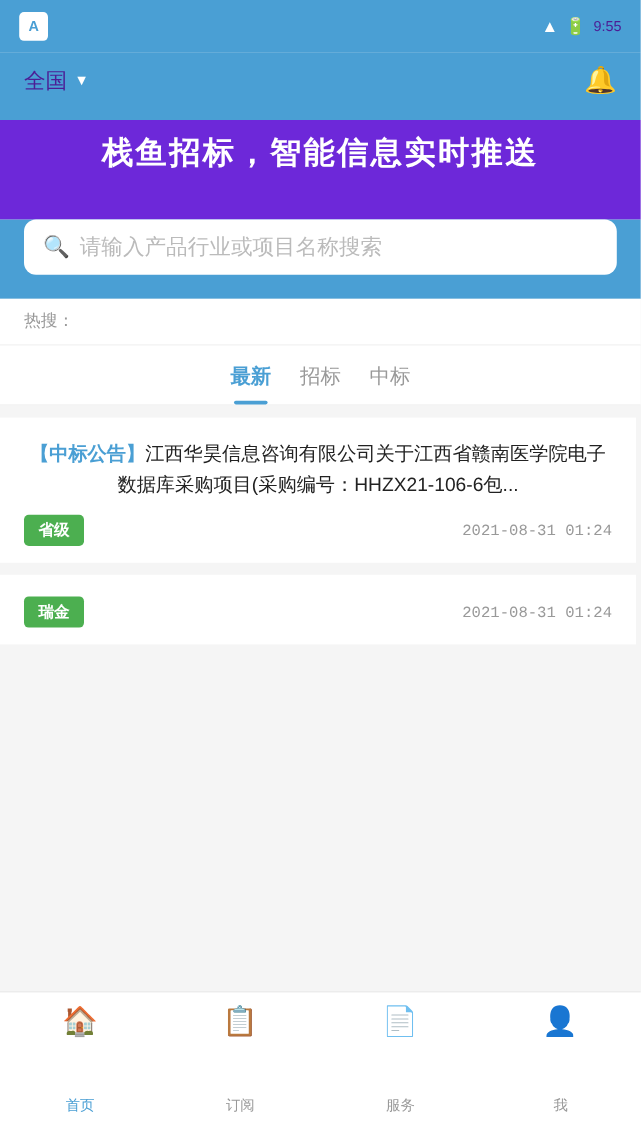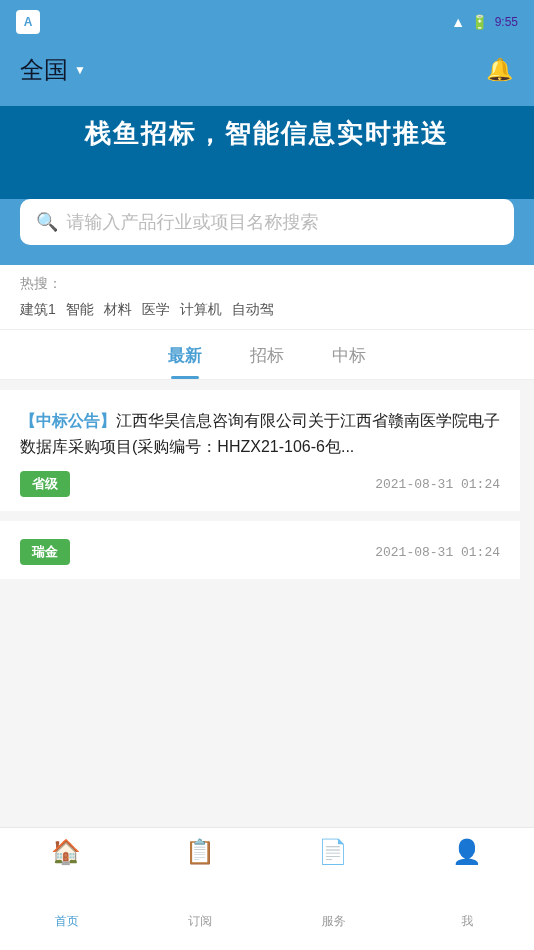--- a/index.html
+++ b/index.html
@@ -60,38 +60,38 @@
       align-items: center;
       justify-content: space-between;
     }
     .header-left {
       display: flex;
       align-items: center;
       gap: 6px;
       cursor: pointer;
     }
     .header-region {
-      color: #0f172a;
-      font-size: 24px;
+      color: #4c1d95;
+      font-size: 18px;
       font-weight: 500;
     }
     .header-chevron {
       color: #fff;
       font-size: 12px;
     }
     .header-bell {
       color: #fff;
       font-size: 22px;
     }
 
     
     .hero {
-      background: #0369a1;
+      background: #6d28d9;
       text-align: center;
-      padding: 10px 20px 40px 20px;
+      padding: 10px 20px 30px 20px;
     }
     .hero-title {
       color: #fff;
       font-size: 26px;
       font-weight: 700;
       letter-spacing: 2px;
       margin-bottom: 8px;
     }
     .hero-subtitle {
       color: rgba(255,255,255,0.9);
@@ -128,26 +128,25 @@
     }
     .search-input::placeholder {
       color: #bbb;
     }
 
     
     .hot-search {
       background: #fff;
       padding: 10px 20px;
       display: flex;
-      align-items: flex-start;
+      align-items: flex-end;
       gap: 8px;
       font-size: 14px;
       color: #666;
       border-bottom: 1px solid #eee;
-      flex-direction: column;
     }
     .hot-label {
       color: #999;
       white-space: nowrap;
       font-size: 14px;
     }
     .hot-tags {
       display: flex;
       gap: 10px;
       overflow: hidden;
@@ -158,21 +157,21 @@
       white-space: nowrap;
       cursor: pointer;
     }
 
     
     .tabs {
       background: #fff;
       display: flex;
       align-items: center;
       justify-content: center;
-      gap: 48px;
+      gap: 24px;
       padding: 14px 0 0 0;
       border-bottom: 1px solid #eee;
     }
     .tab {
       font-size: 17px;
       color: #999;
       padding-bottom: 12px;
       cursor: pointer;
       position: relative;
     }
@@ -193,22 +192,23 @@
     }
 
     
     .content-list {
       background: #f5f5f5;
       padding: 10px 0;
     }
 
     .news-card {
       background: #fff;
-      margin: 0 14px 10px 0;
+      margin: 0 4px 10px 0;
       padding: 18px 20px 14px 20px;
+      text-align: center;
     }
     .news-title {
       font-size: 16px;
       color: #222;
       line-height: 1.6;
       margin-bottom: 12px;
     }
     .news-title .tag {
       color: #4a9fd4;
       font-weight: 600;
@@ -304,28 +304,20 @@
 
 <div class="search-wrapper">
   <div class="search-box">
     <span class="search-icon">🔍</span>
     <input class="search-input" type="text" placeholder="请输入产品行业或项目名称搜索" style="">
   </div>
 </div>
 
 <div class="hot-search">
   <span class="hot-label">热搜：</span>
-  <div class="hot-tags">
-    <span class="hot-tag">建筑1</span>
-    <span class="hot-tag">智能</span>
-    <span class="hot-tag">材料</span>
-    <span class="hot-tag">医学</span>
-    <span class="hot-tag">计算机</span>
-    <span class="hot-tag">自动驾</span>
-  </div>
 </div>
 
 <div class="tabs">
   <div class="tab active">最新</div>
   <div class="tab">招标</div>
   <div class="tab">中标</div>
 </div>
 
 <div class="page-content">
   <div class="content-list">

